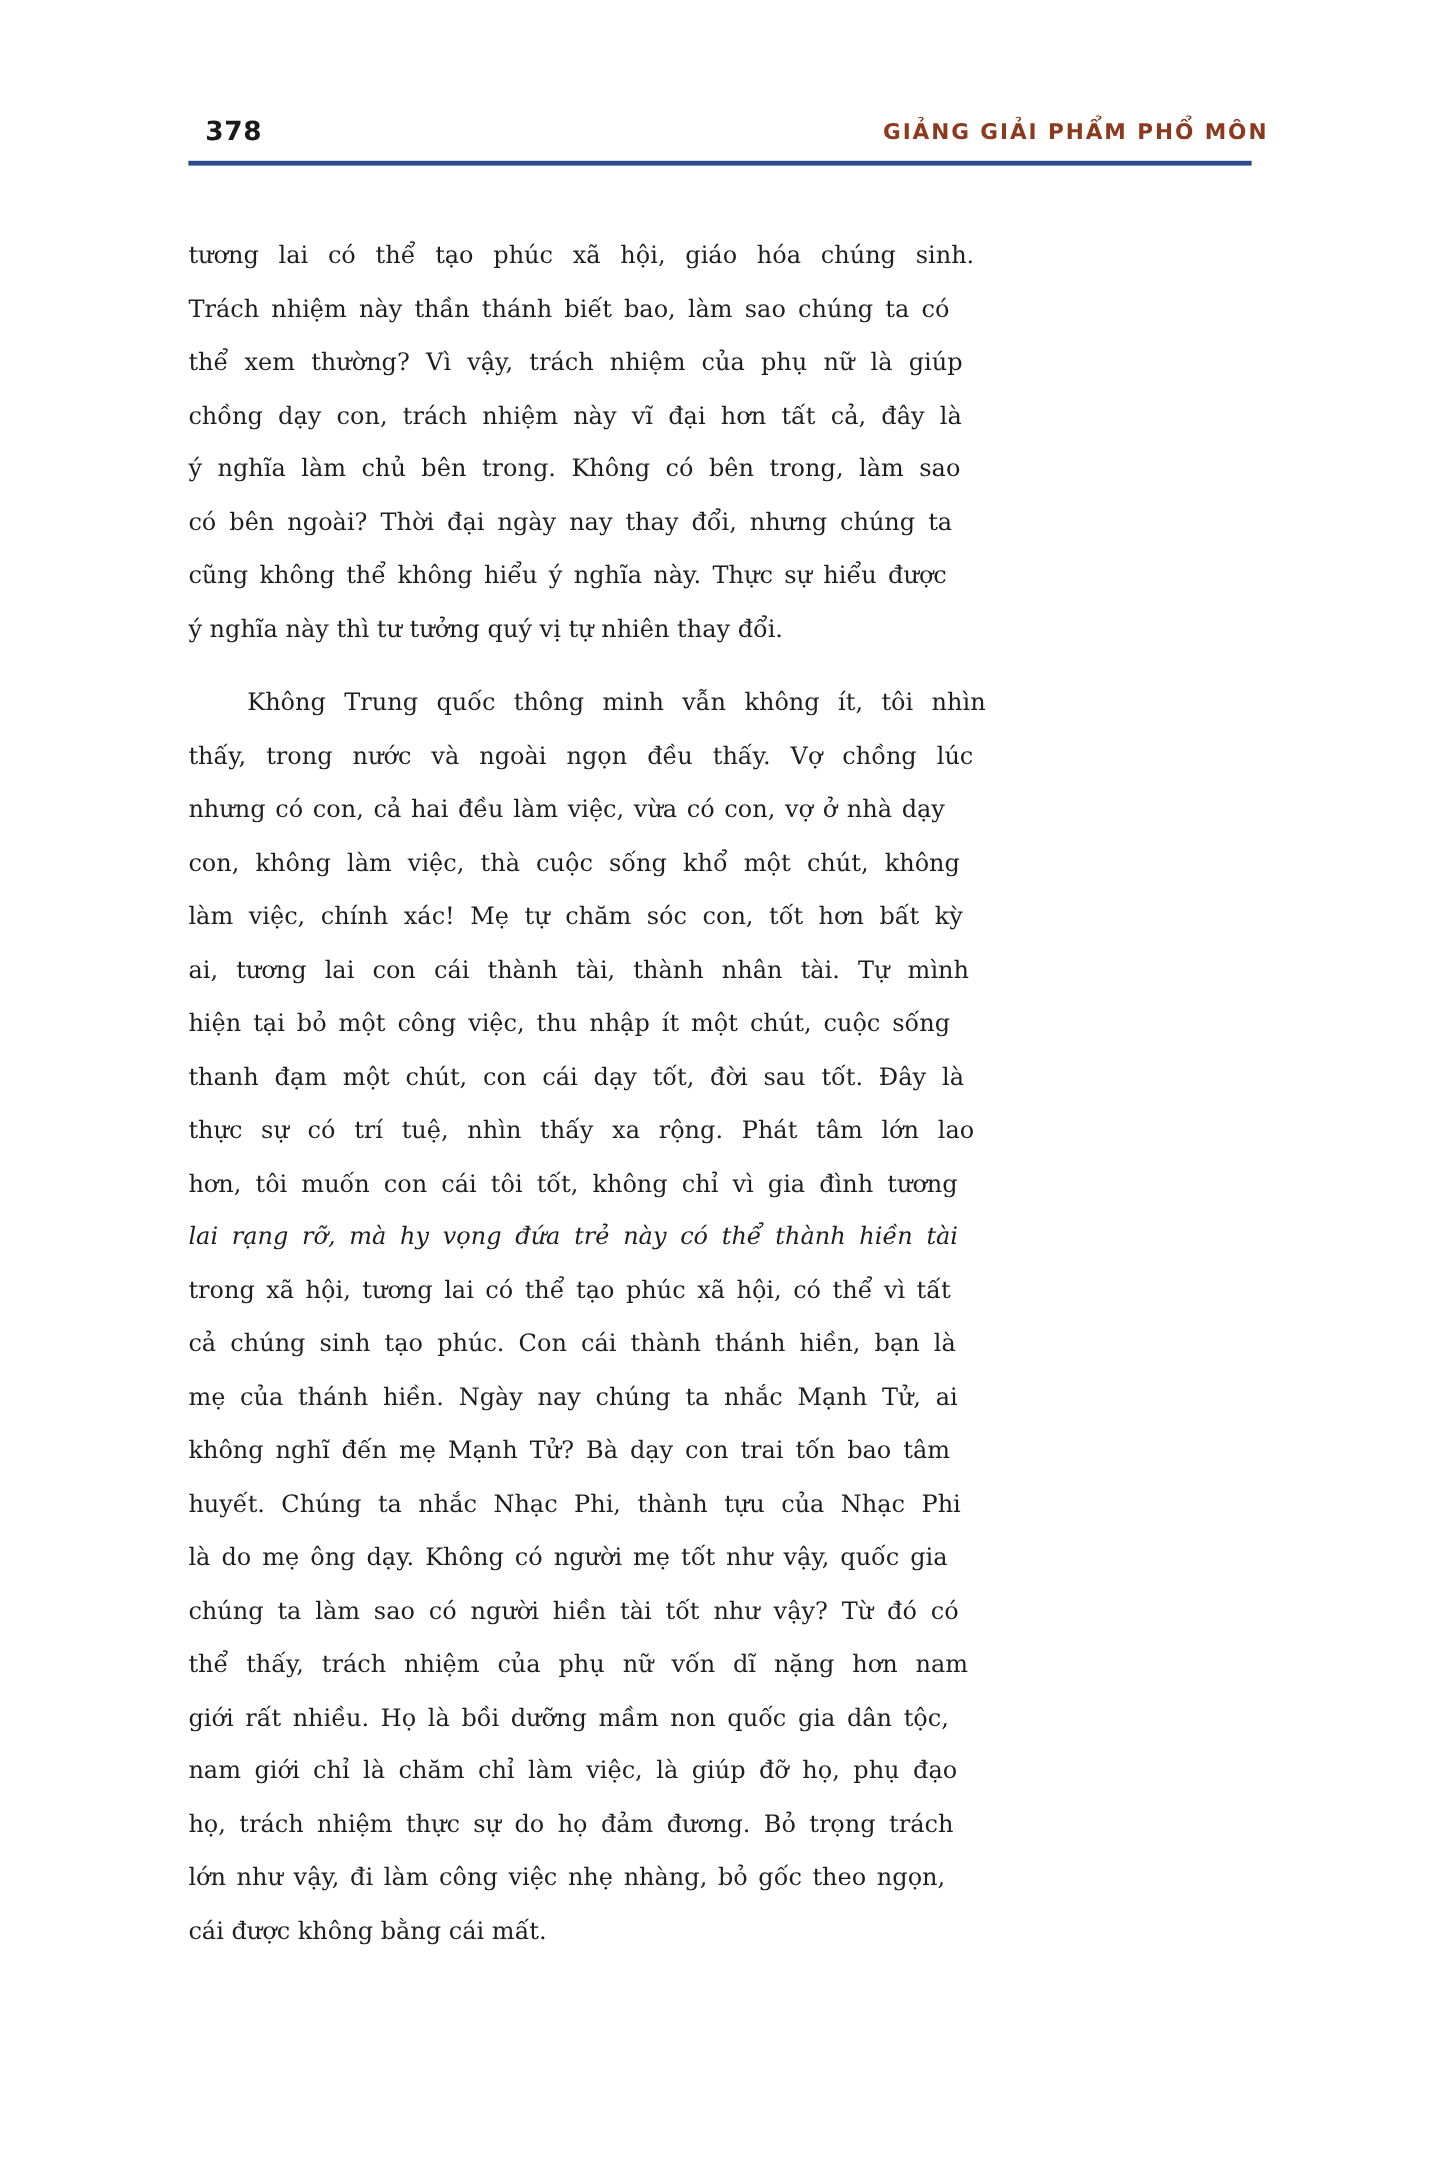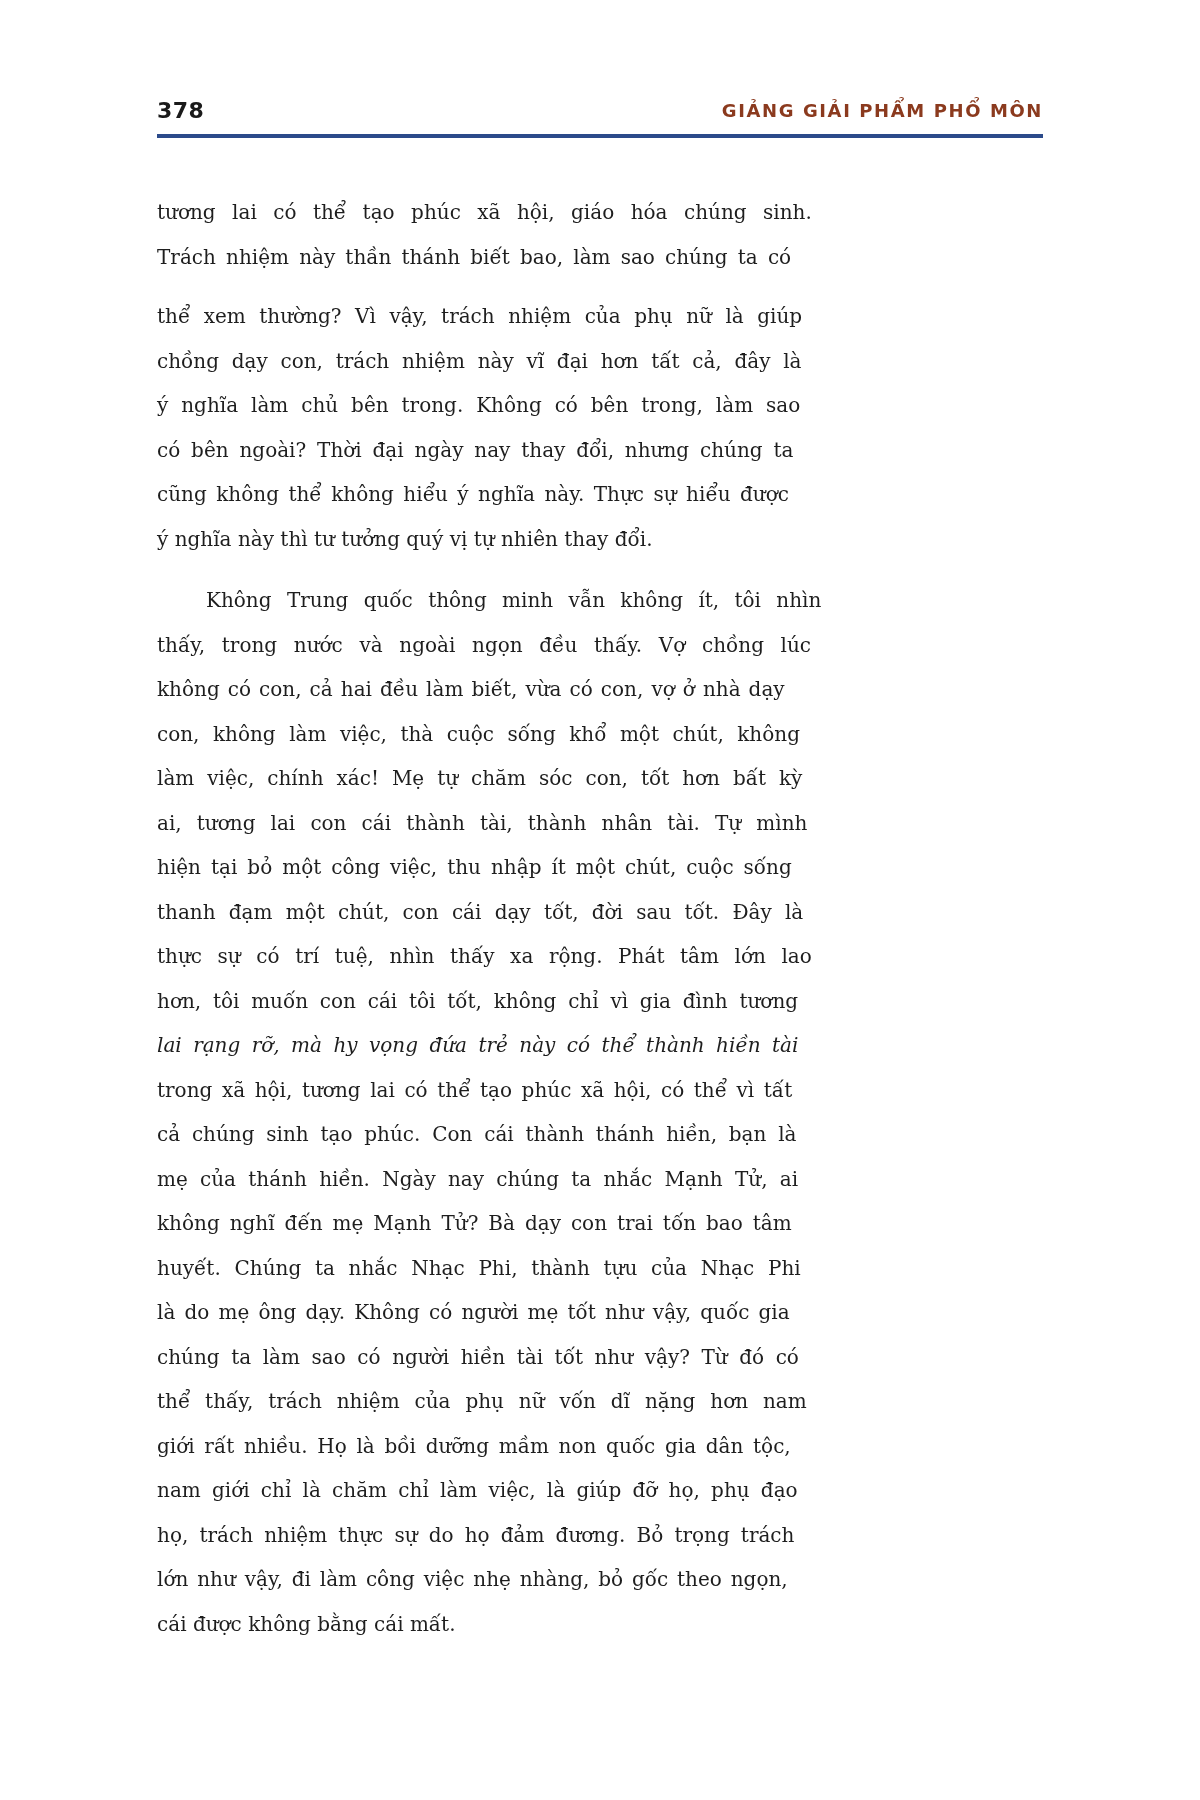--- a/index.html
+++ b/index.html
@@ -15,21 +15,21 @@
     }
     .page {
       position: absolute;
       left: 0; top: 0;
       width: 1200px;
       height: 1800px;
       background: #ffffff;
     }
     .running-header {
       position: absolute;
-      left: 157px;
+      left: 171px;
       top: 98px;
       width: 886px;
       height: 30px;
     }
     .page-number {
       position: absolute;
       left: 0;
       top: 0;
       font-family: "DejaVu Sans", "Liberation Sans", sans-serif;
       font-weight: bold;
@@ -97,31 +97,31 @@
   <div class="running-header">
     <span class="page-number">378</span>
     <span class="book-title">GIẢNG GIẢI PHẨM PHỔ MÔN</span>
   </div>
   <div class="header-rule"></div>
 
   <div class="body-text" id="body-text">
     <p class="paragraph">
         <span class="line" style="white-space: nowrap; text-align: left; text-align-last: left; word-spacing: 10.0923px;">tương lai có thể tạo phúc xã hội, giáo hóa chúng sinh.</span>
         <span class="line" style="white-space: nowrap; text-align: left; text-align-last: left; word-spacing: 3.77699px;">Trách nhiệm này thần thánh biết bao, làm sao chúng ta có</span>
-        <span class="line" style="white-space: nowrap; text-align: center; text-align-last: left; word-spacing: 7.1392px; margin-top: 15px;">thể xem thường? Vì vậy, trách nhiệm của phụ nữ là giúp</span>
+        <span class="line" style="white-space: nowrap; text-align: center; text-align-last: left; word-spacing: 7.1392px;">thể xem thường? Vì vậy, trách nhiệm của phụ nữ là giúp</span>
         <span class="line" style="white-space: nowrap; text-align: left; text-align-last: left; word-spacing: 6.35417px;">chồng dạy con, trách nhiệm này vĩ đại hơn tất cả, đây là</span>
         <span class="line" style="white-space: nowrap; text-align: left; text-align-last: left; word-spacing: 6.56534px;">ý nghĩa làm chủ bên trong. Không có bên trong, làm sao</span>
         <span class="line" style="white-space: nowrap; text-align: left; text-align-last: left; word-spacing: 4.4858px;">có bên ngoài? Thời đại ngày nay thay đổi, nhưng chúng ta</span>
         <span class="line" style="white-space: nowrap; text-align: left; text-align-last: left; word-spacing: 3.12074px;">cũng không thể không hiểu ý nghĩa này. Thực sự hiểu được</span>
         <span class="line last" style="white-space: nowrap; text-align: left; text-align-last: left;">ý nghĩa này thì tư tưởng quý vị tự nhiên thay đổi.</span>
       </p>
     <p class="paragraph">
         <span class="line indent" style="white-space: nowrap; text-align: left; text-align-last: left; word-spacing: 8.97917px;">Không Trung quốc thông minh vẫn không ít, tôi nhìn</span>
         <span class="line" style="white-space: nowrap; text-align: left; text-align-last: left; word-spacing: 10.3px;">thấy, trong nước và ngoài ngọn đều thấy. Vợ chồng lúc</span>
-        <span class="line" style="white-space: nowrap; text-align: left; text-align-last: left; word-spacing: 1.69866px;">không có con, cả hai đều làm biết, vừa có con, vợ ở nhà dạy</span>
+        <span class="line" style="white-space: nowrap; text-align: left; text-align-last: left; word-spacing: 1.69866px;">nhưng có con, cả hai đều làm việc, vừa có con, vợ ở nhà dạy</span>
         <span class="line" style="white-space: nowrap; text-align: left; text-align-last: left; word-spacing: 7.10781px;">con, không làm việc, thà cuộc sống khổ một chút, không</span>
         <span class="line" style="white-space: nowrap; text-align: left; text-align-last: left; word-spacing: 6.60156px;">làm việc, chính xác! Mẹ tự chăm sóc con, tốt hơn bất kỳ</span>
         <span class="line" style="white-space: nowrap; text-align: left; text-align-last: left; word-spacing: 8.75568px;">ai, tương lai con cái thành tài, thành nhân tài. Tự mình</span>
         <span class="line" style="white-space: nowrap; text-align: center; text-align-last: left; word-spacing: 3.63151px;">hiện tại bỏ một công việc, thu nhập ít một chút, cuộc sống</span>
         <span class="line" style="white-space: nowrap; text-align: left; text-align-last: left; word-spacing: 6.85938px;">thanh đạm một chút, con cái dạy tốt, đời sau tốt. Đây là</span>
         <span class="line" style="white-space: nowrap; text-align: center; text-align-last: left; word-spacing: 9.22786px;">thực sự có trí tuệ, nhìn thấy xa rộng. Phát tâm lớn lao</span>
         <span class="line" style="white-space: nowrap; text-align: left; text-align-last: left; word-spacing: 5.39714px;">hơn, tôi muốn con cái tôi tốt, không chỉ vì gia đình tương</span>
         <span class="line" style="white-space: nowrap; text-align: right; text-align-last: left; word-spacing: 5.05649px; font-style: italic;">lai rạng rỡ, mà hy vọng đứa trẻ này có thể thành hiền tài</span>
         <span class="line" style="white-space: nowrap; text-align: left; text-align-last: left; word-spacing: 3.21429px;">trong xã hội, tương lai có thể tạo phúc xã hội, có thể vì tất</span>
         <span class="line" style="white-space: nowrap; text-align: left; text-align-last: left; word-spacing: 5.41477px;">cả chúng sinh tạo phúc. Con cái thành thánh hiền, bạn là</span>

